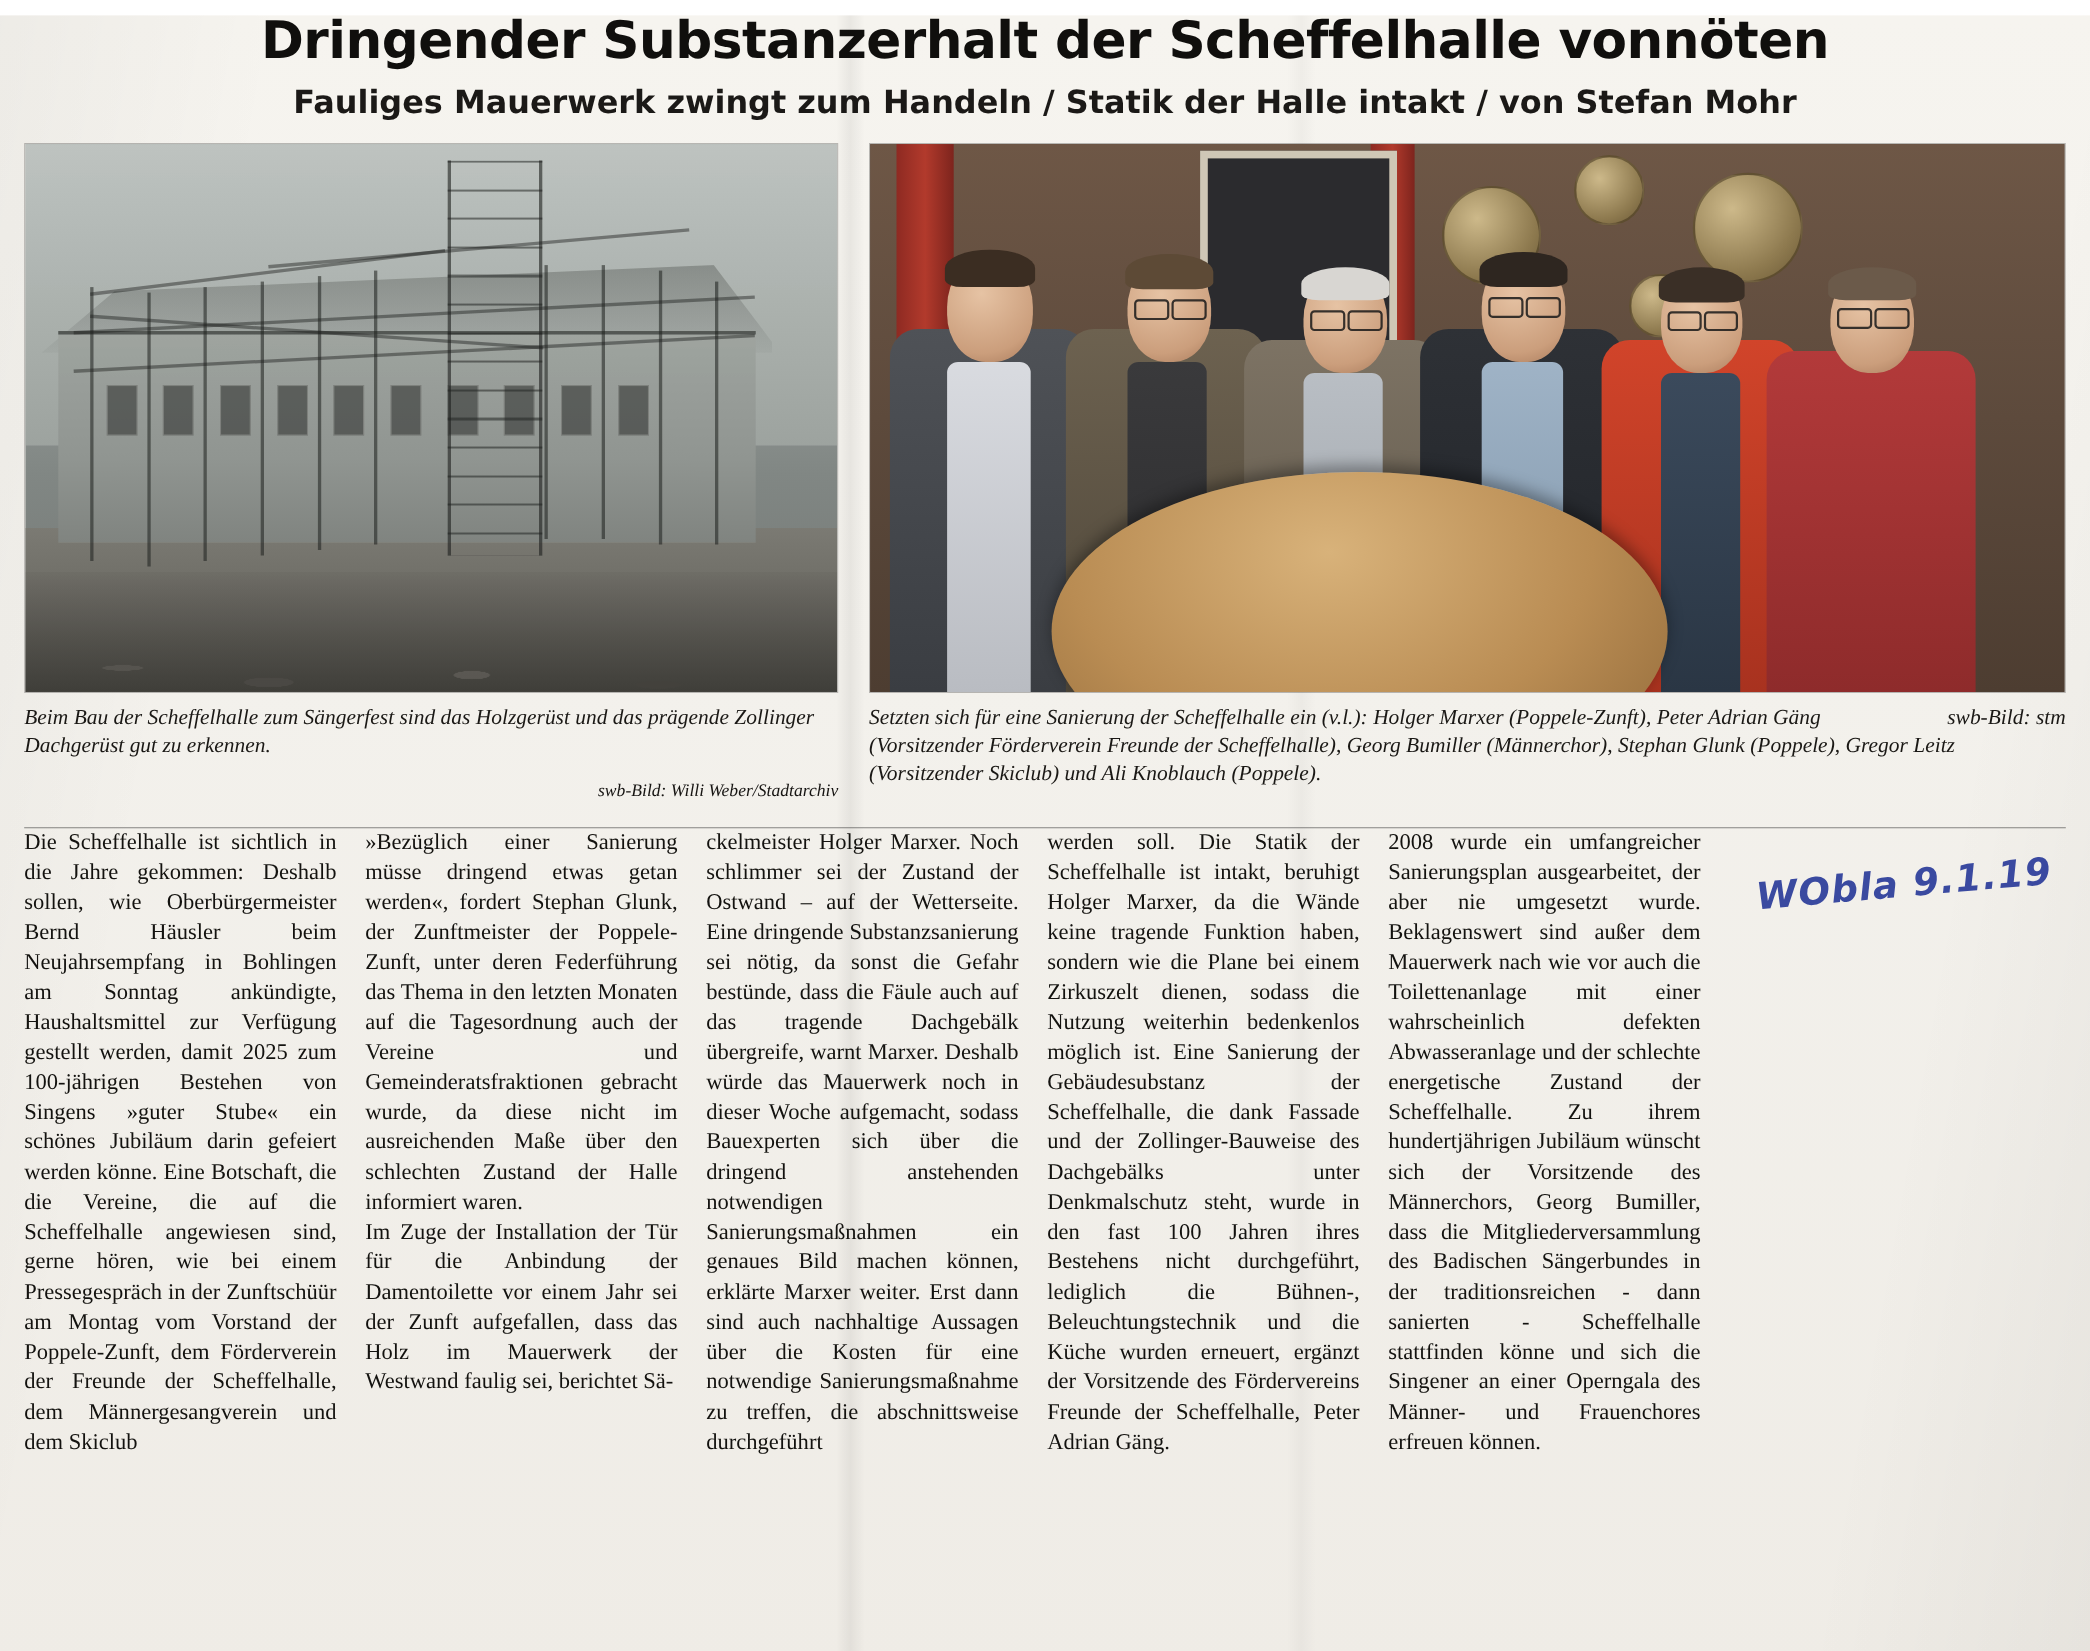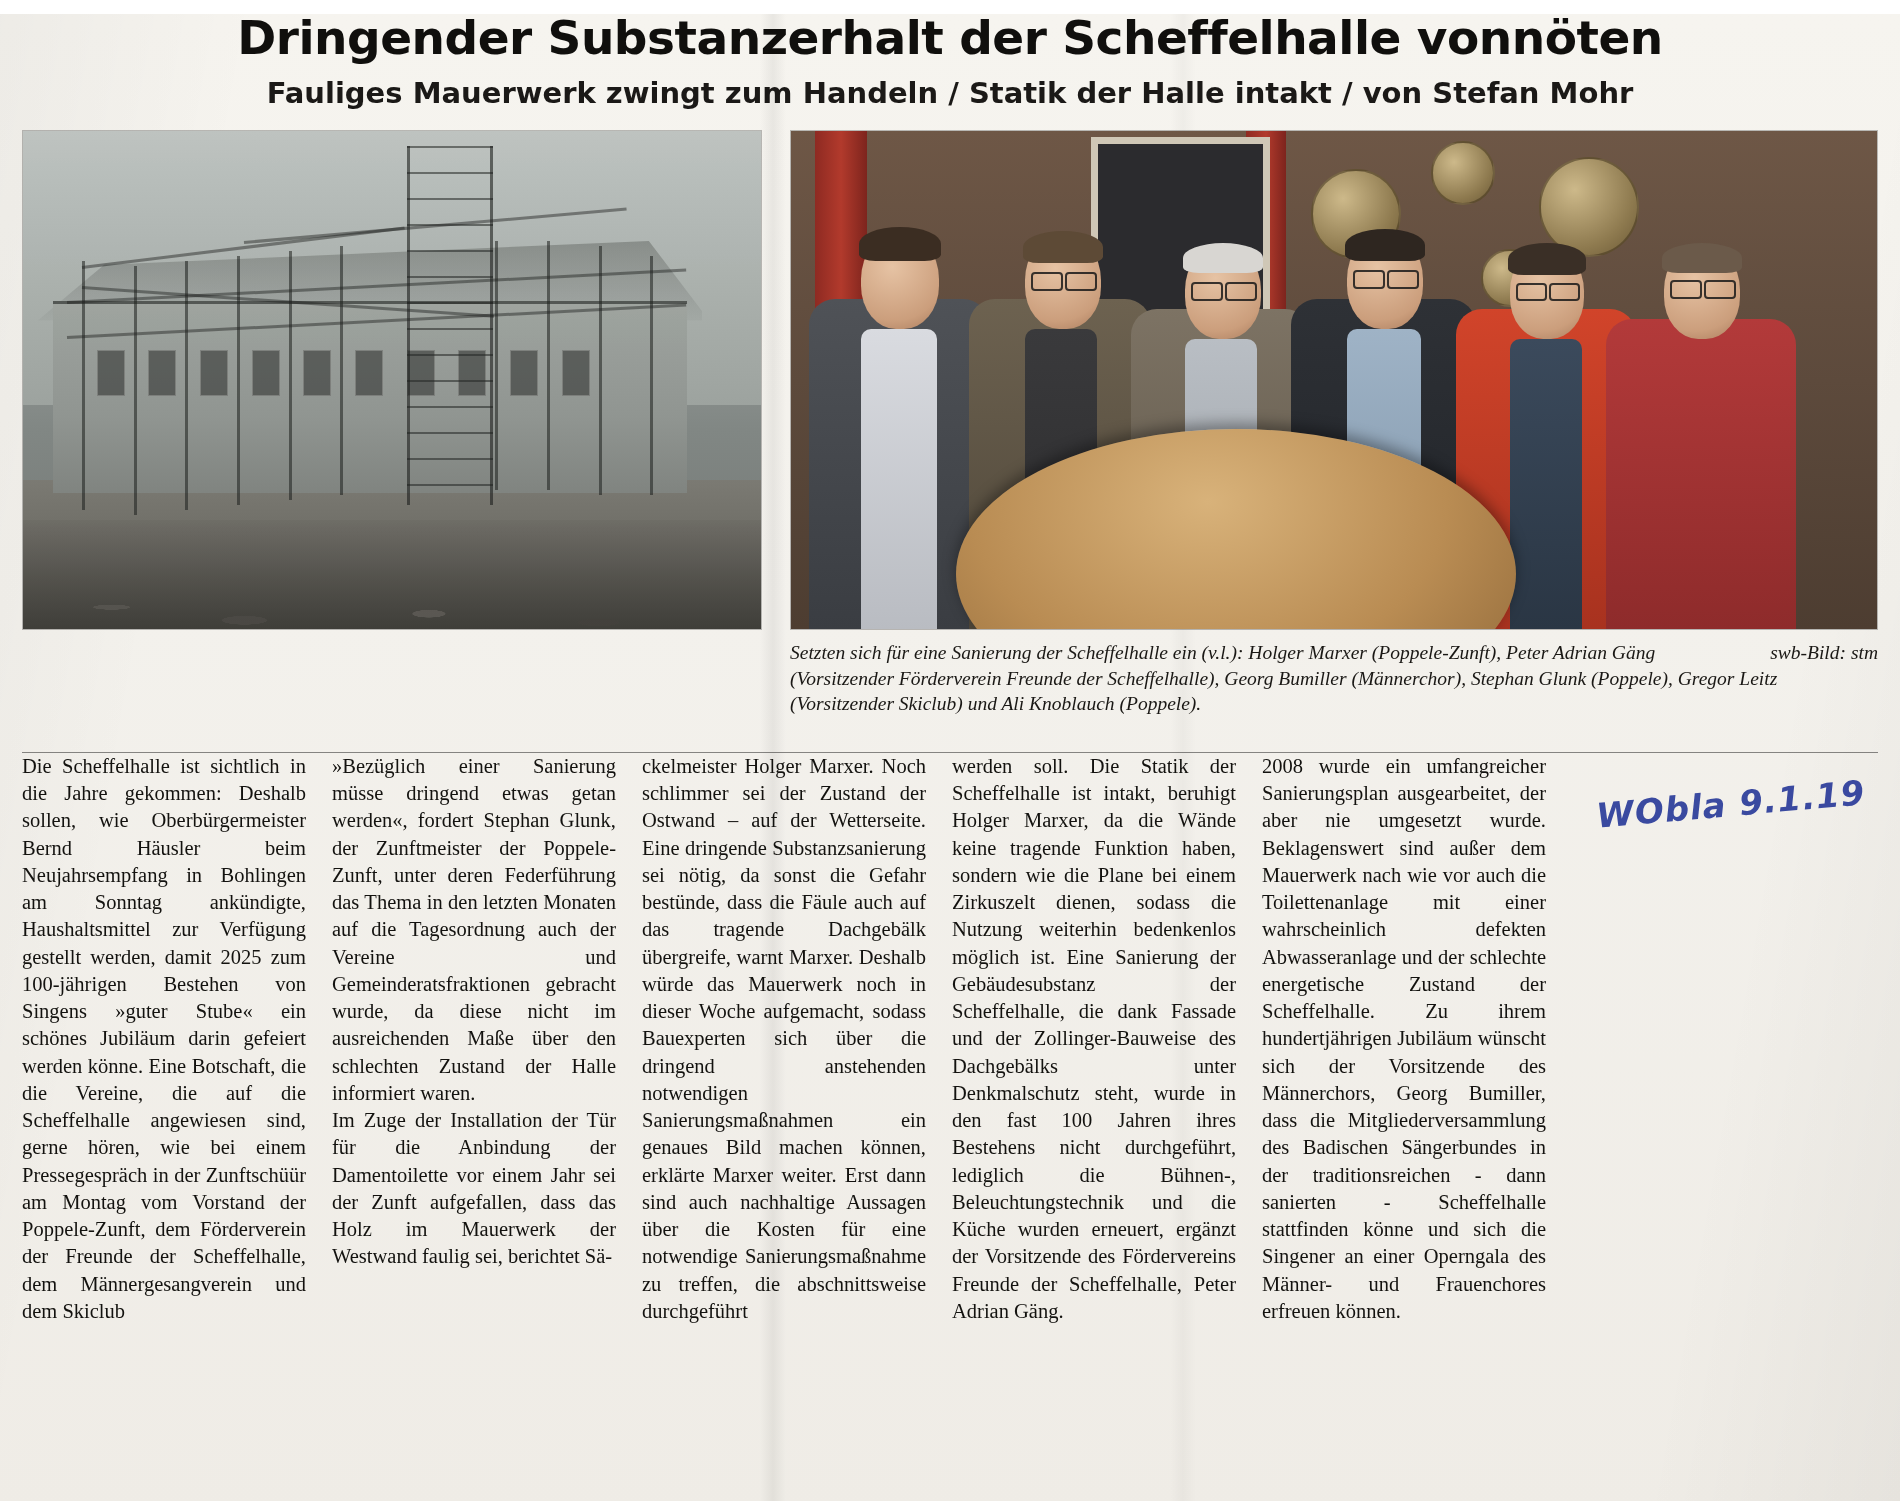--- a/index.html
+++ b/index.html
@@ -296,20 +296,22 @@
           <div class="pole" style="left:85%; top:25%; height:48%;"></div>
           <div class="beam" style="left:6%; top:34%; width:84%; transform: rotate(-3deg);"></div>
           <div class="beam" style="left:6%; top:41%; width:84%; transform: rotate(-3deg);"></div>
           <div class="beam" style="left:8%; top:27%; width:44%; transform: rotate(-7deg);"></div>
           <div class="beam" style="left:8%; top:31%; width:56%; transform: rotate(4deg);"></div>
           <div class="beam" style="left:30%; top:22%; width:52%; transform: rotate(-5deg);"></div>
           <div class="tower"></div>
           <div class="rubble"></div>
         </div>
       </div>
+      <p class="caption">Beim Bau der Scheffelhalle zum Sängerfest sind das Holzgerüst und das prägende Zollinger Dachgerüst gut zu erkennen.</p>
+      <span class="credit">swb-Bild: Willi Weber/Stadtarchiv</span>
     </div>
 
     <div class="photo-right">
       <div class="photo">
         <div class="group">
           <div class="wall"></div>
           <div class="curtain left"></div>
           <div class="curtain right"></div>
           <div class="window-frame"></div>
           <div class="plate" style="left:520px; top:38px; width:86px; height:86px;"></div>

